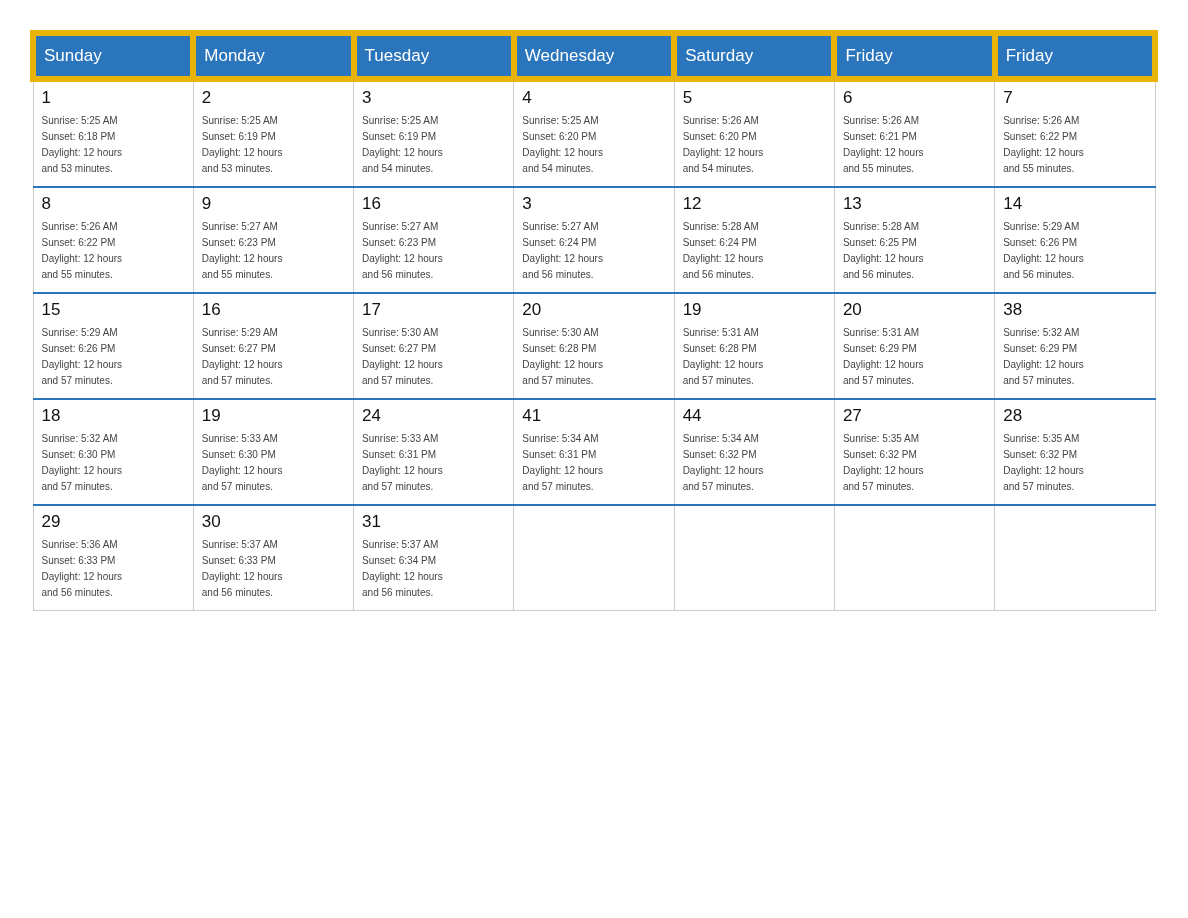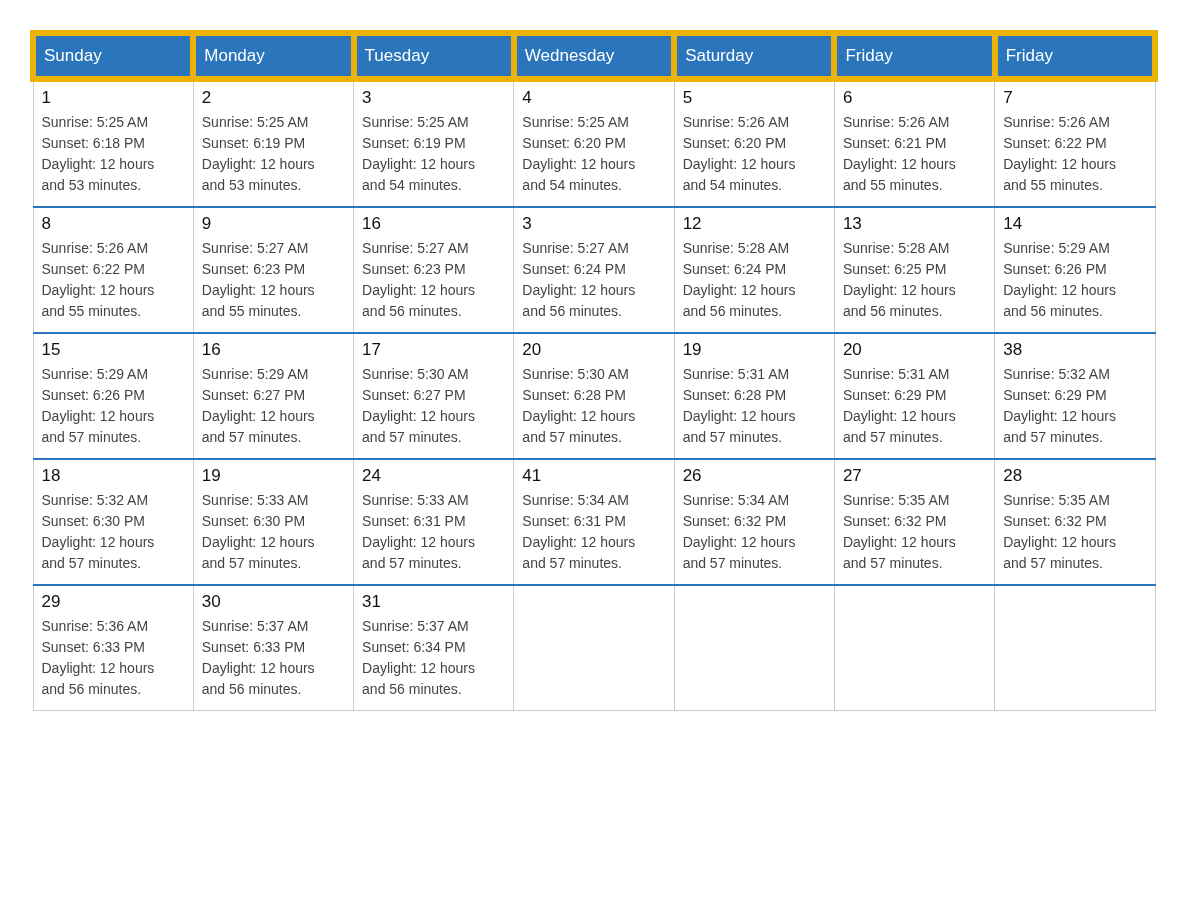--- a/index.html
+++ b/index.html
@@ -81,21 +81,21 @@
       width: 14.28%;
       min-height: 100px;
     }
     .day-num {
       font-size: 17px;
       color: #111;
       display: block;
       margin-bottom: 4px;
     }
     .day-info {
-      font-size: 14px;
+      font-size: 10px;
       line-height: 1.5;
       color: #444;
       margin-top: 6px;
     }
     tbody tr {
       border-top: 2px solid #2a75bb;
     }
     tbody td.empty {
       background: #fff;
     }
@@ -220,21 +220,21 @@
         </td>
         <td>
           <span class="day-num">24</span>
           <span class="day-info">Sunrise: 5:33 AM<br>Sunset: 6:31 PM<br>Daylight: 12 hours<br>and 57 minutes.</span>
         </td>
         <td>
           <span class="day-num">41</span>
           <span class="day-info">Sunrise: 5:34 AM<br>Sunset: 6:31 PM<br>Daylight: 12 hours<br>and 57 minutes.</span>
         </td>
         <td>
-          <span class="day-num">26</span>
+          <span class="day-num">44</span>
           <span class="day-info">Sunrise: 5:34 AM<br>Sunset: 6:32 PM<br>Daylight: 12 hours<br>and 57 minutes.</span>
         </td>
         <td>
           <span class="day-num">27</span>
           <span class="day-info">Sunrise: 5:35 AM<br>Sunset: 6:32 PM<br>Daylight: 12 hours<br>and 57 minutes.</span>
         </td>
         <td>
           <span class="day-num">28</span>
           <span class="day-info">Sunrise: 5:35 AM<br>Sunset: 6:32 PM<br>Daylight: 12 hours<br>and 57 minutes.</span>
         </td>

